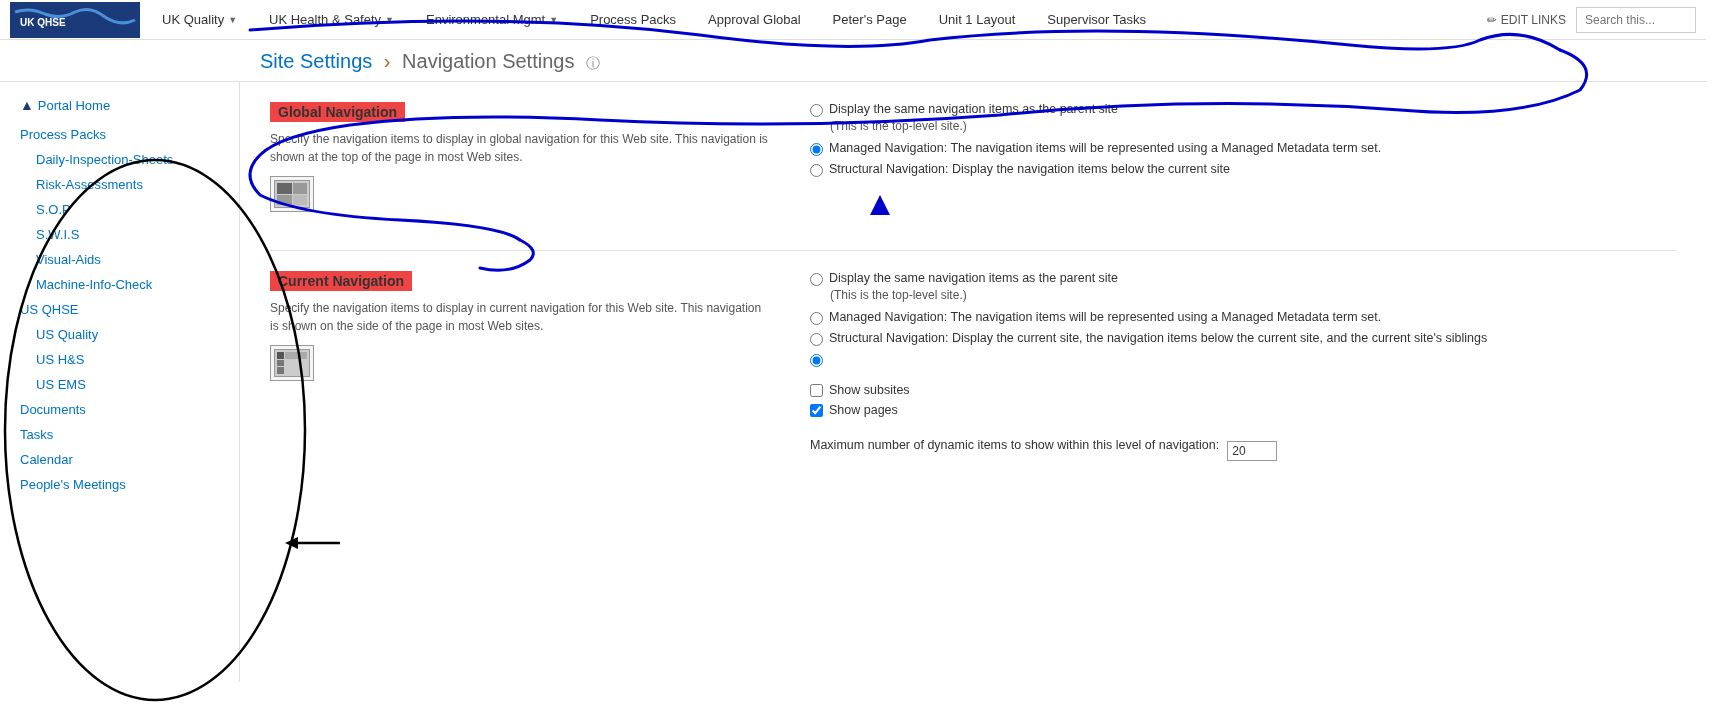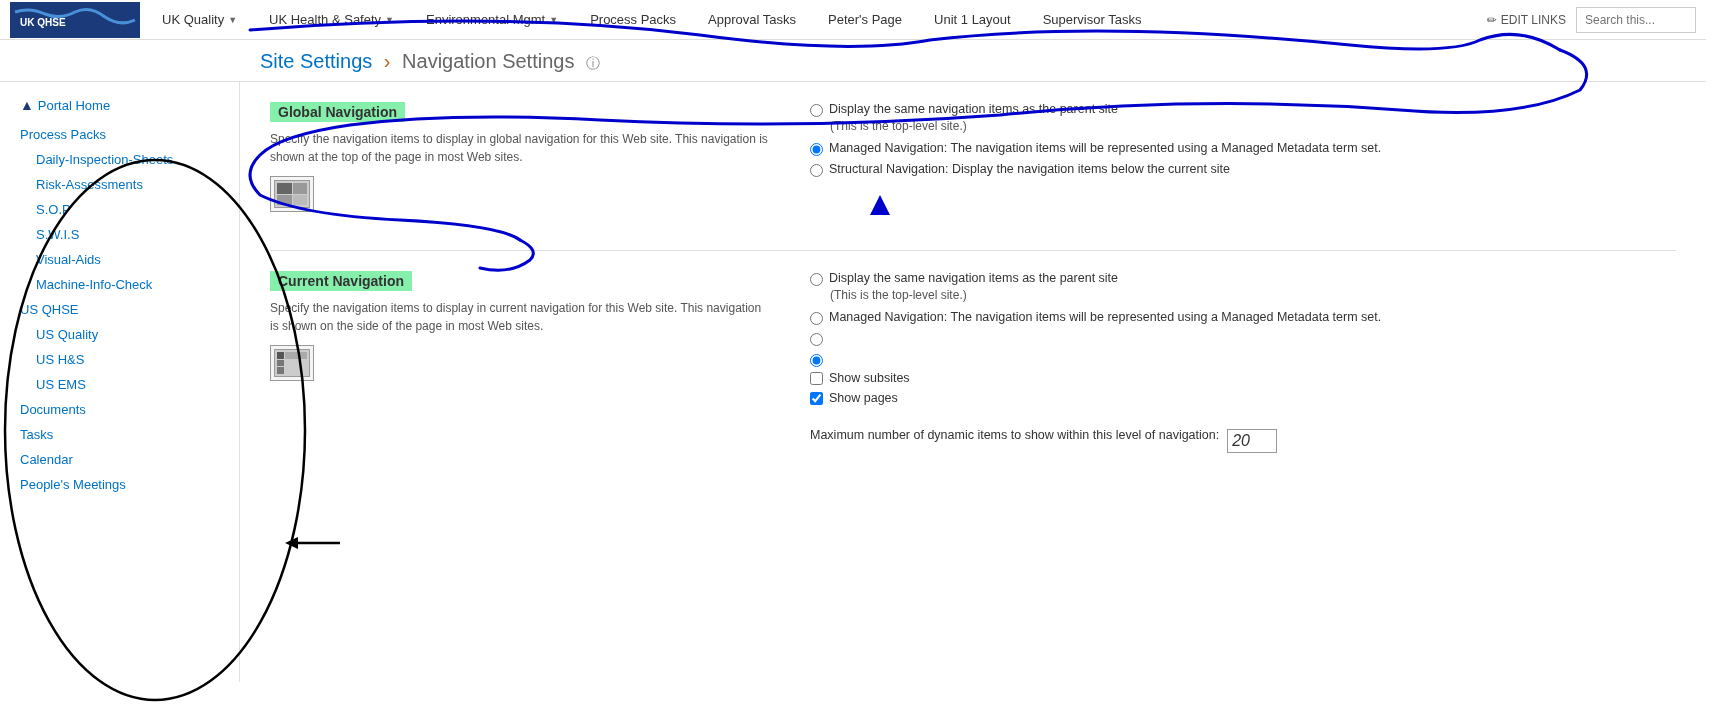--- a/index.html
+++ b/index.html
@@ -112,21 +112,21 @@
     .content {
       flex: 1;
       padding: 20px 30px;
     }
 
     
     .section {
       margin-bottom: 30px;
     }
     .section-title {
-      background: #86efac;
+      background: #ef4444;
       display: inline-block;
       padding: 2px 8px;
       font-size: 14px;
       font-weight: 600;
       color: #333;
       margin-bottom: 8px;
     }
     .section-desc {
       font-size: 12px;
       color: #555;
@@ -167,43 +167,42 @@
       font-size: 12px;
       color: #555;
       margin-top: -4px;
       margin-bottom: 2px;
     }
 
     .checkbox-group {
       display: flex;
       flex-direction: column;
       gap: 6px;
-      margin-top: 4px;
+      margin-top: 16px;
     }
     .checkbox-item {
       display: flex;
       align-items: center;
       gap: 6px;
       font-size: 12.5px;
       color: #333;
     }
     .max-items-row {
       display: flex;
       align-items: center;
       gap: 8px;
       margin-top: 12px;
       font-size: 12.5px;
       color: #333;
     }
     .max-items-row input {
       width: 50px;
       border: 1px solid #999;
       padding: 2px 4px;
-      font-size: 16px;
-      font-style: italic;
+      font-size: 12px;
     }
 
     
     .section-divider {
       border: none;
       border-top: 1px solid #e0e0e0;
       margin: 20px 0;
     }
 
     
@@ -250,21 +249,21 @@
         <span class="dropdown-arrow">▼</span>
       </div>
       <div class="nav-item">
         <span>Environmental Mgmt</span>
         <span class="dropdown-arrow">▼</span>
       </div>
       <div class="nav-item">
         <span>Process Packs</span>
       </div>
       <div class="nav-item">
-        <span>Approval Tasks</span>
+        <span>Approval Global</span>
       </div>
       <div class="nav-item">
         <span>Peter's Page</span>
       </div>
       <div class="nav-item">
         <span>Unit 1 Layout</span>
       </div>
       <div class="nav-item">
         <span>Supervisor Tasks</span>
       </div>
@@ -411,20 +410,21 @@
                 <input type="radio" name="current_nav" style="">
                 <span>Display the same navigation items as the parent site</span>
               </div>
               <div class="radio-sub">(This is the top-level site.)</div>
               <div class="radio-item">
                 <input type="radio" name="current_nav" style="">
                 <span>Managed Navigation: The navigation items will be represented using a Managed Metadata term set.</span>
               </div>
               <div class="radio-item">
                 <input type="radio" name="current_nav" style="">
+                <span>Structural Navigation: Display the current site, the navigation items below the current site, and the current site's siblings</span>
               </div>
               <div class="radio-item">
                 <input type="radio" name="current_nav" checked="" style="">
               </div>
             </div>
 
             <div class="checkbox-group">
               <div class="checkbox-item">
                 <input type="checkbox" style="">
                 <span>Show subsites</span>

